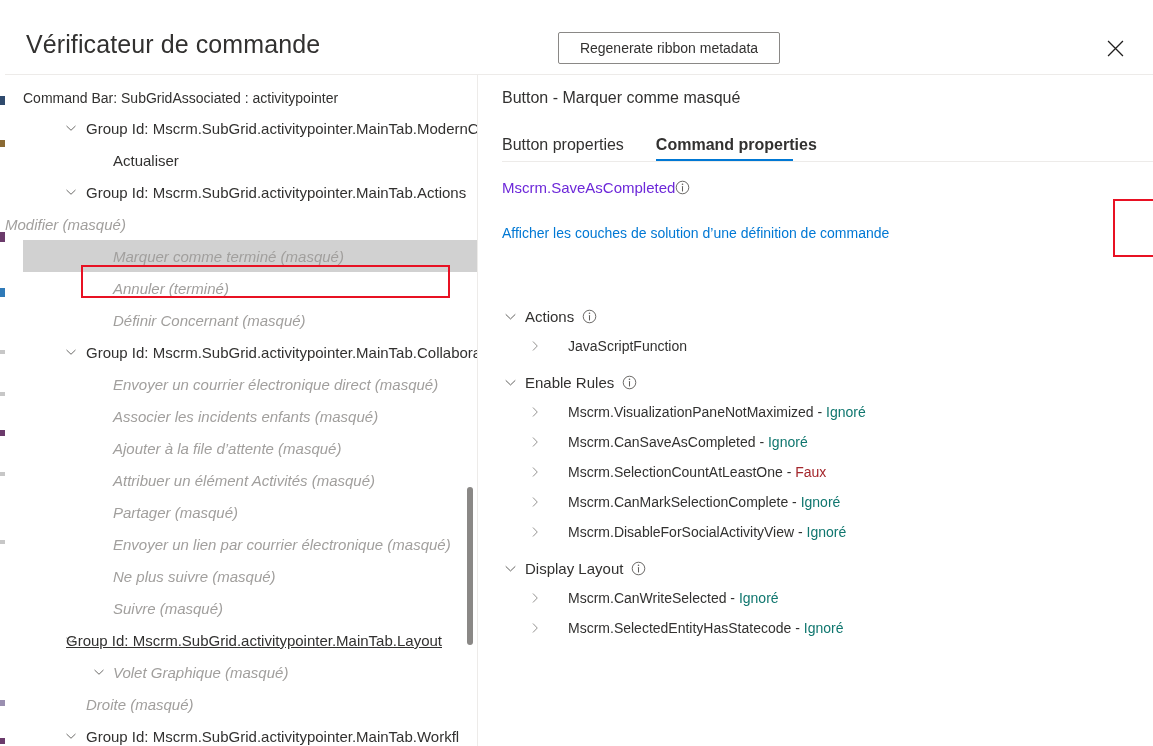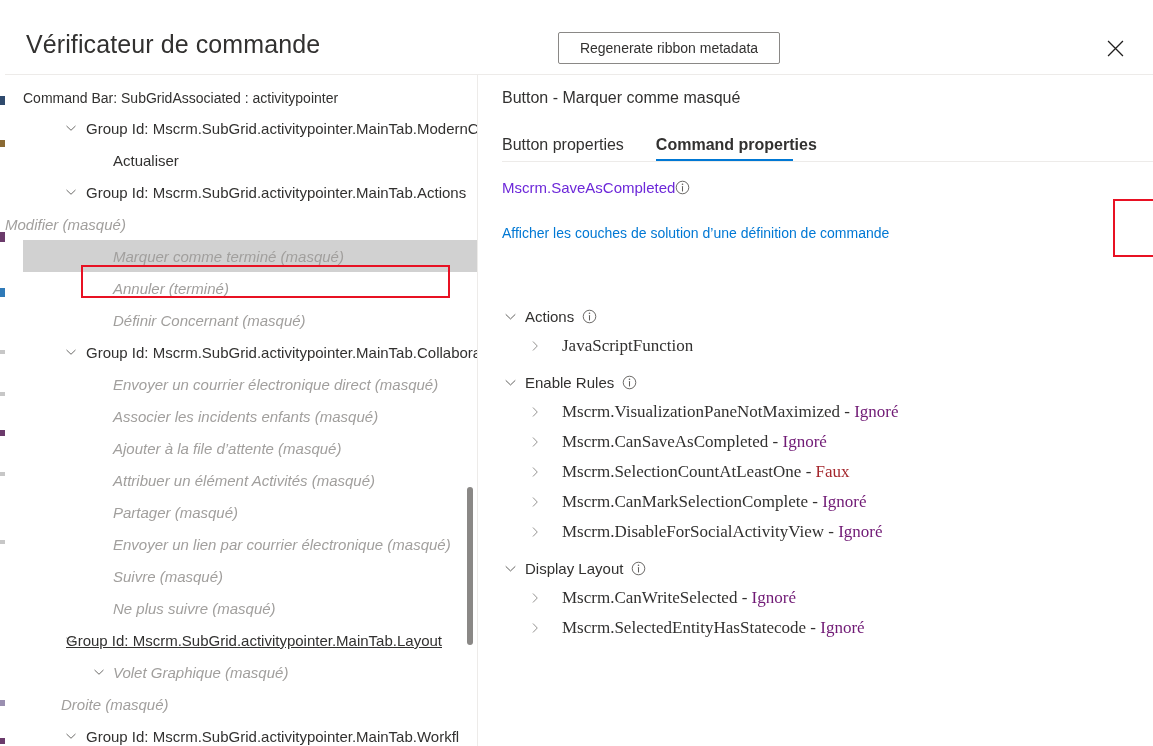--- a/index.html
+++ b/index.html
@@ -293,34 +293,33 @@
     width: 16px; height: 16px;
     display: flex; align-items: center; justify-content: center;
     color: #5f5e5c;
     margin-right: -1px;
   }
   .rule-row {
     height: 30px;
     display: flex;
     align-items: center;
     padding-left: 50px;
-    gap: 20px;
-    font-size: 17px;
-    color: #323130;
-    cursor: pointer;
-    white-space: nowrap;
-    font-family: Liberation Serif, serif;
+    gap: 26px;
+    font-size: 14px;
+    color: #323130;
+    cursor: pointer;
+    white-space: nowrap;
   }
   .rule-row .chev {
     width: 14px; height: 14px;
     display: flex; align-items: center; justify-content: center;
     color: #8a8886;
   }
   .rule-row .rname { color: #323130; }
-  .rule-row .rstate-ignored { color: #701a75; text-align: right; }
+  .rule-row .rstate-ignored { color: #0f766e; text-align: right; }
   .rule-row .rstate-false { color: #a4262c; }
 
   .info-icon {
     width: 15px; height: 15px;
     display: inline-flex;
     align-items: center;
     justify-content: center;
     flex: 0 0 auto;
     cursor: pointer;
   }
@@ -414,43 +413,43 @@
           <div class="tree-row hidden-item">
             <span class="tlabel" style="margin-left: 108px;">Attribuer un élément Activités (masqué)</span>
           </div>
           <div class="tree-row hidden-item">
             <span class="tlabel" style="margin-left: 108px;">Partager (masqué)</span>
           </div>
           <div class="tree-row hidden-item">
             <span class="tlabel" style="margin-left: 108px;">Envoyer un lien par courrier électronique (masqué)</span>
           </div>
           <div class="tree-row hidden-item">
+            <span class="tlabel" style="margin-left: 108px;">Ne plus suivre (masqué)</span>
+          </div>
+          <div class="tree-row hidden-item">
             <span class="tlabel" style="margin-left: 108px;">Suivre (masqué)</span>
-          </div>
-          <div class="tree-row hidden-item">
-            <span class="tlabel" style="margin-left: 108px;">Ne plus suivre (masqué)</span>
           </div>
           <div class="tree-row">
             <span class="chev" style="left: 58px;">
               <svg width="14" height="14" viewBox="0 0 16 16">
                 <path d="M3.2 6 L8 10.6 L12.8 6" fill="none" stroke="#5f5e5c" stroke-width="1.05" stroke-linecap="round" stroke-linejoin="round"></path>
               </svg>
             </span>
             <span class="tlabel" style="margin-left: 61px; text-decoration: underline;">Group Id: Mscrm.SubGrid.activitypointer.MainTab.Layout</span>
           </div>
           <div class="tree-row hidden-item">
             <span class="chev" style="left: 86px;">
               <svg width="14" height="14" viewBox="0 0 16 16">
                 <path d="M3.2 6 L8 10.6 L12.8 6" fill="none" stroke="#5f5e5c" stroke-width="1.05" stroke-linecap="round" stroke-linejoin="round"></path>
               </svg>
             </span>
             <span class="tlabel" style="margin-left: 108px;">Volet Graphique (masqué)</span>
           </div>
           <div class="tree-row hidden-item">
-            <span class="tlabel" style="margin-left: 56px;">Droite (masqué)</span>
+            <span class="tlabel" style="margin-left: 81px;">Droite (masqué)</span>
           </div>
           <div class="tree-row">
             <span class="chev" style="left: 58px;">
               <svg width="14" height="14" viewBox="0 0 16 16">
                 <path d="M3.2 6 L8 10.6 L12.8 6" fill="none" stroke="#5f5e5c" stroke-width="1.05" stroke-linecap="round" stroke-linejoin="round"></path>
               </svg>
             </span>
             <span class="tlabel" style="margin-left: 81px;">Group Id: Mscrm.SubGrid.activitypointer.MainTab.Workfl</span>
           </div>
         </div>

